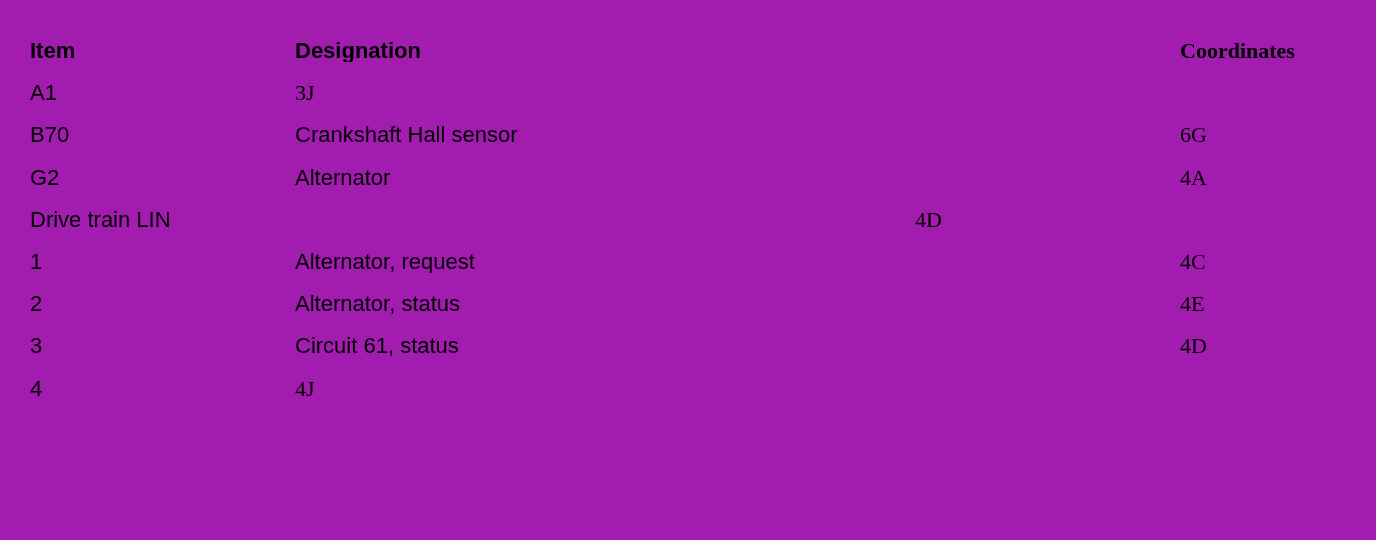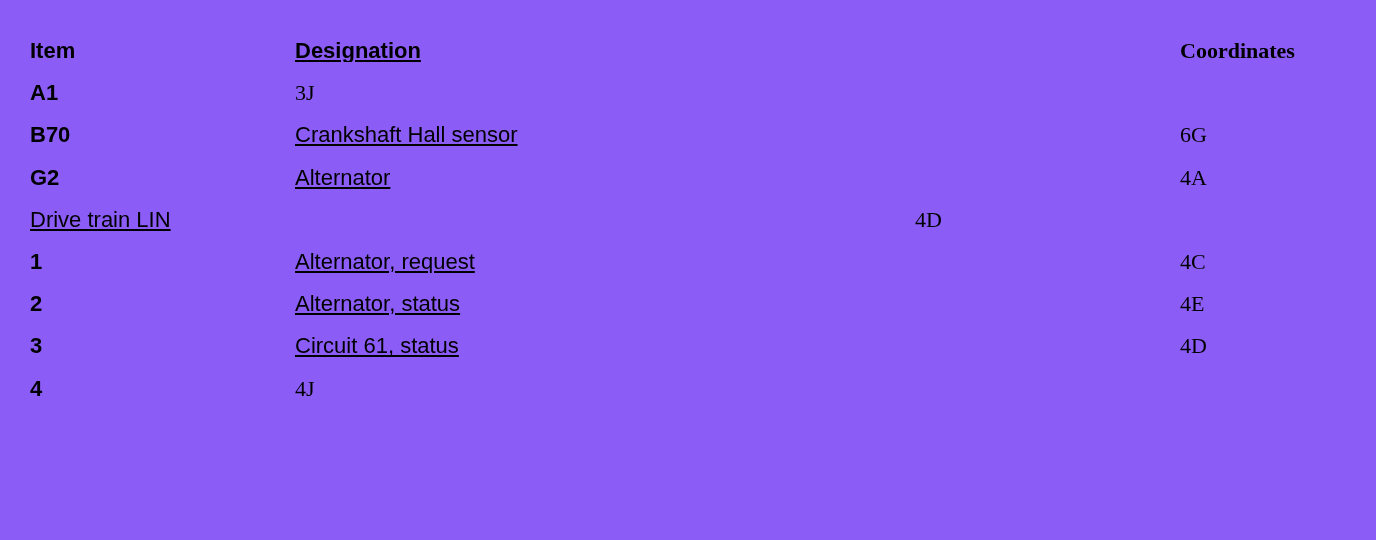--- a/index.html
+++ b/index.html
@@ -6,50 +6,49 @@
     margin: 0;
     padding: 0;
     background: #ffffff;
     font-family: "Liberation Sans", sans-serif;
     color: #000000;
   }
   .page {
     position: relative;
     width: 1376px;
     height: 540px;
-    background: #8b5cf6;
+    background: #a21caf;
     overflow: hidden;
   }
   .legend {
     position: absolute;
     top: 30px;
     left: 30px;
     font-size: 22px;
     line-height: 1;
   }
   .row {
     display: flex;
     height: 42.2px;
     align-items: center;
   }
   .cell {
     white-space: nowrap;
     overflow: hidden;
   }
   .col-item        { width: 265px; }
-  .col-designation { width: 885px; text-decoration: underline; }
+  .col-designation { width: 885px; }
   .col-coordinates { width: 196px; font-family: Liberation Serif, serif; }
   .header-row .cell { font-weight: bold; }
   .item-link {
     color: #000000;
     text-decoration: underline;
     text-decoration-thickness: 2px;
     text-underline-offset: 4px;
     cursor: pointer;
-    font-weight: bold;
   }
 </style>
 </head>
 <body>
 
 <div class="page">
   <div class="legend">
     <div class="row header-row">
       <div class="cell col-item">Item</div>
       <div class="cell col-designation">Designation</div>

